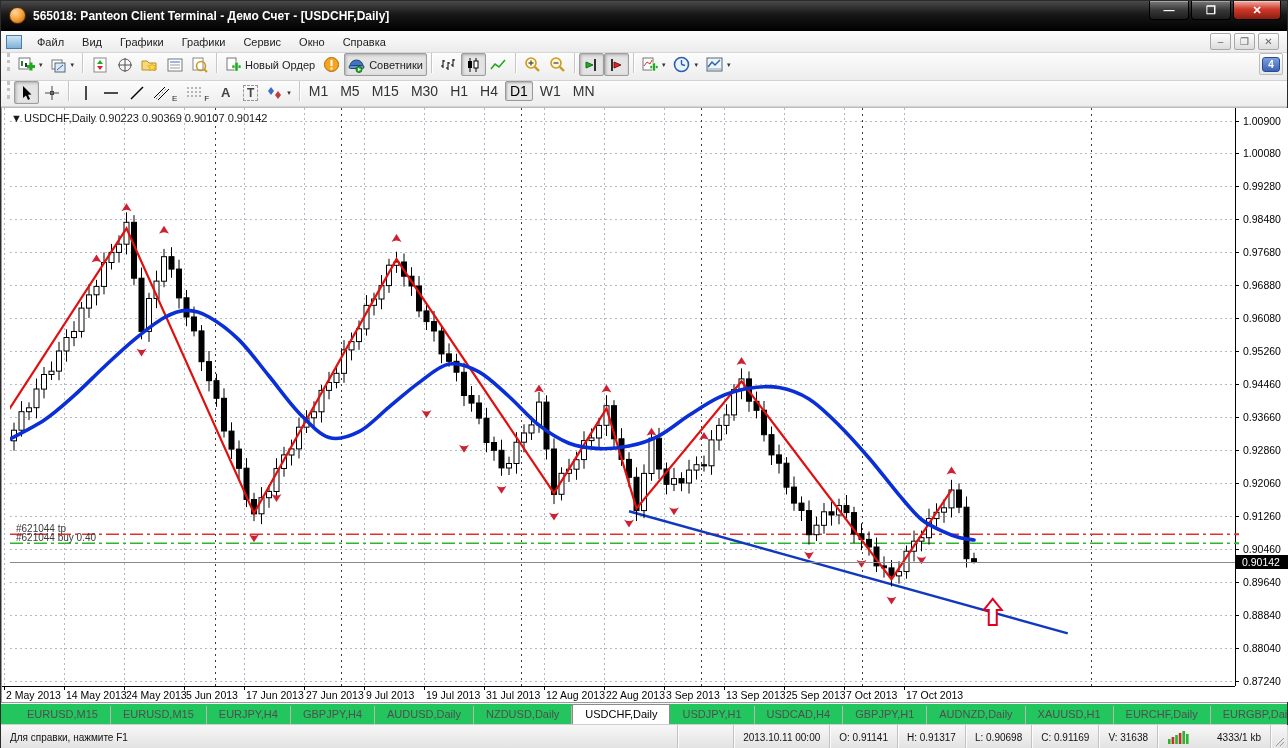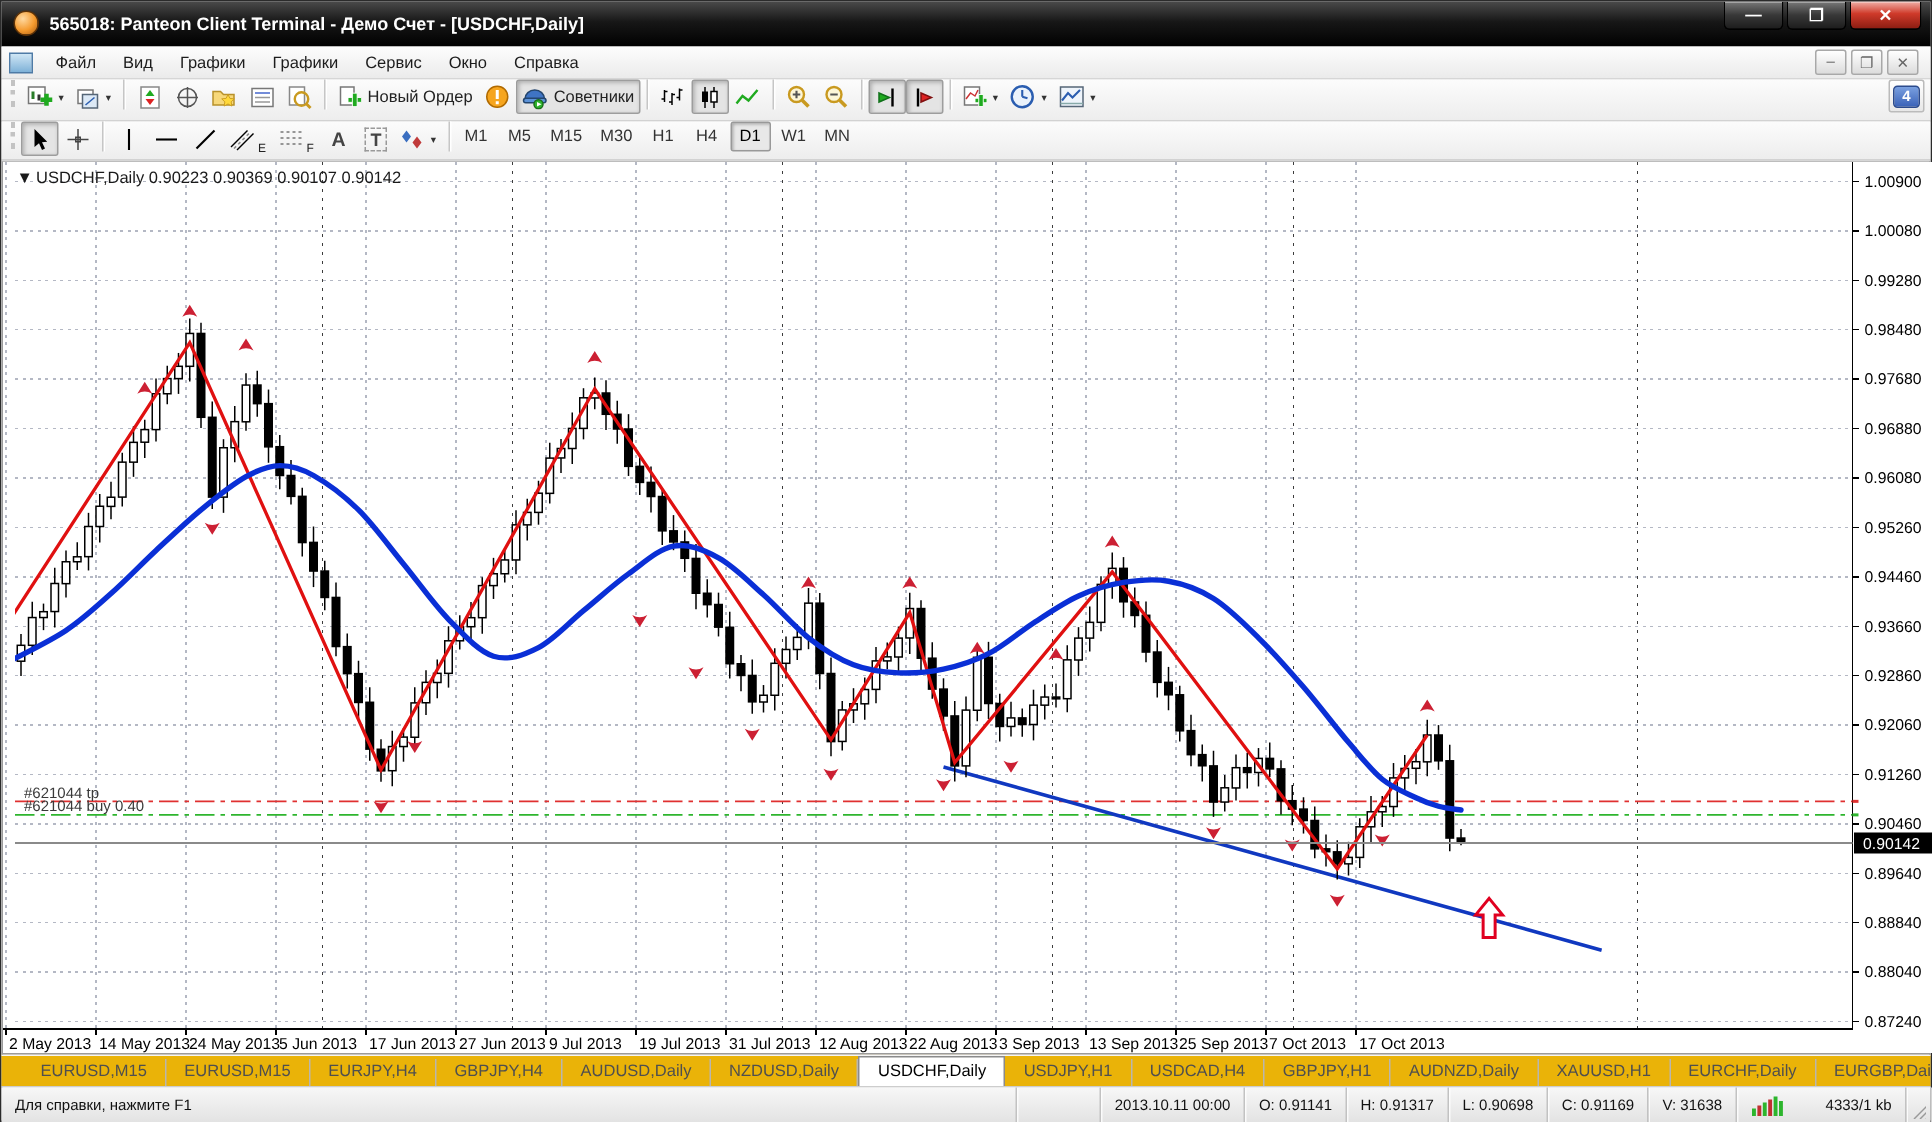--- a/index.html
+++ b/index.html
@@ -24,36 +24,36 @@
 
   
   .toolbar{display:flex;align-items:flex-start;background:linear-gradient(#fcfcfc,#ededed);border-bottom:1px solid #d2d2d2;padding:0 4px;flex:none}
   #toolbar1{height:28px}
   #toolbar2{height:26px}
   .grip{width:3px;height:18px;border-left:3px dotted #c3c3c3;margin:0 4px 0 2px}
   .sep{width:1px;height:20px;background:#c6c6c6;box-shadow:1px 0 0 #fff;margin:0 4px}
   .tbtn{min-width:25px;height:23px;display:flex;align-items:center;justify-content:center;gap:4px;border:1px solid transparent;border-radius:2px;color:#222;padding:0 3px;white-space:nowrap}
   .tbtn.pressed{background:#e4e4e4;border-color:#9d9d9d;box-shadow:inset 1px 1px 3px rgba(0,0,0,.25)}
   .caret{font-size:7px;color:#333}
-  .tf-btn{min-width:27px;height:20px;display:flex;align-items:center;justify-content:center;border:1px solid transparent;border-radius:2px;color:#333;font-size:11px;padding:0 4px}
+  .tf-btn{min-width:27px;height:20px;display:flex;align-items:center;justify-content:center;border:1px solid transparent;border-radius:2px;color:#333;font-size:14px;padding:0 4px}
   .tf-btn.active{background:#e8e8e8;border-color:#999;box-shadow:inset 1px 1px 2px rgba(0,0,0,.25);color:#000}
   .spacer{flex:1}
   .mailbadge{width:24px;height:22px;display:flex;align-items:center;justify-content:center;border:1px solid #bbb;border-radius:2px;background:linear-gradient(#fff,#e7e7e7)}
   .mailbadge .bubble{background:linear-gradient(#7aa0e0,#3b63b8);color:#fff;font-size:10px;font-weight:bold;border:1px solid #2b4a8c;border-radius:3px;padding:1px 5px}
 
   
   .chartwrap{height:596px;flex:none;background:#fff;border:1px solid #9b9b9b;border-top:1px solid #bdbdbd;position:relative}
   svg{display:block}
   .ax{font-family:"Liberation Sans",sans-serif;font-size:10.5px;fill:#000}
   .cur{fill:#fff}
   .ol{font-family:"Liberation Sans",sans-serif;font-size:10px;fill:#3a3a3a}
   .sym{font-family:"Liberation Sans",sans-serif;font-size:11px;fill:#1a1a1a}
 
   
-  .tabbar{height:21px;background:#eab308;border-top:1px solid #f5f5f5;display:flex;align-items:flex-end;padding-left:14px;flex:none;font-size:11px}
+  .tabbar{height:21px;background:#22c55e;border-top:1px solid #f5f5f5;display:flex;align-items:flex-end;padding-left:14px;flex:none;font-size:11px}
   .tab{height:18px;padding:2px 12px 0;color:#4f4f4f;border-right:1px solid #b9b6ae;white-space:nowrap}
   .tab.active{background:#fff;border:1px solid #8b8b8b;border-bottom:none;color:#000;height:20px;padding-top:3px}
 
   
   .statusbar{height:25px;background:linear-gradient(#f7f7f7,#e2e2e2);border-top:1px solid #cdcdcd;display:flex;align-items:stretch;flex:none;font-size:10px}
   .scell{display:flex;align-items:center;padding:0 9px;border-right:1px solid #c2c2c2;box-shadow:1px 0 0 rgba(255,255,255,.8);white-space:nowrap;color:#111}
   .scell.help{flex:1}
   .scell.gap{width:56px}
   .sgrip{width:16px;display:flex;align-items:flex-end;justify-content:flex-end;padding:3px;border-right:none}
 </style>

